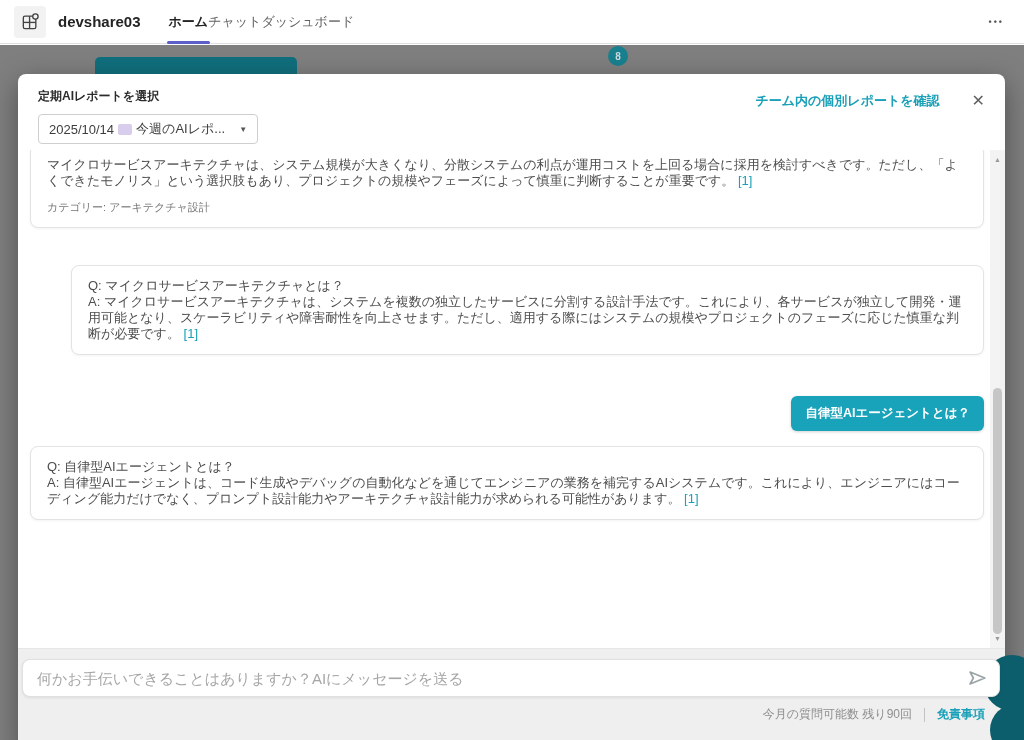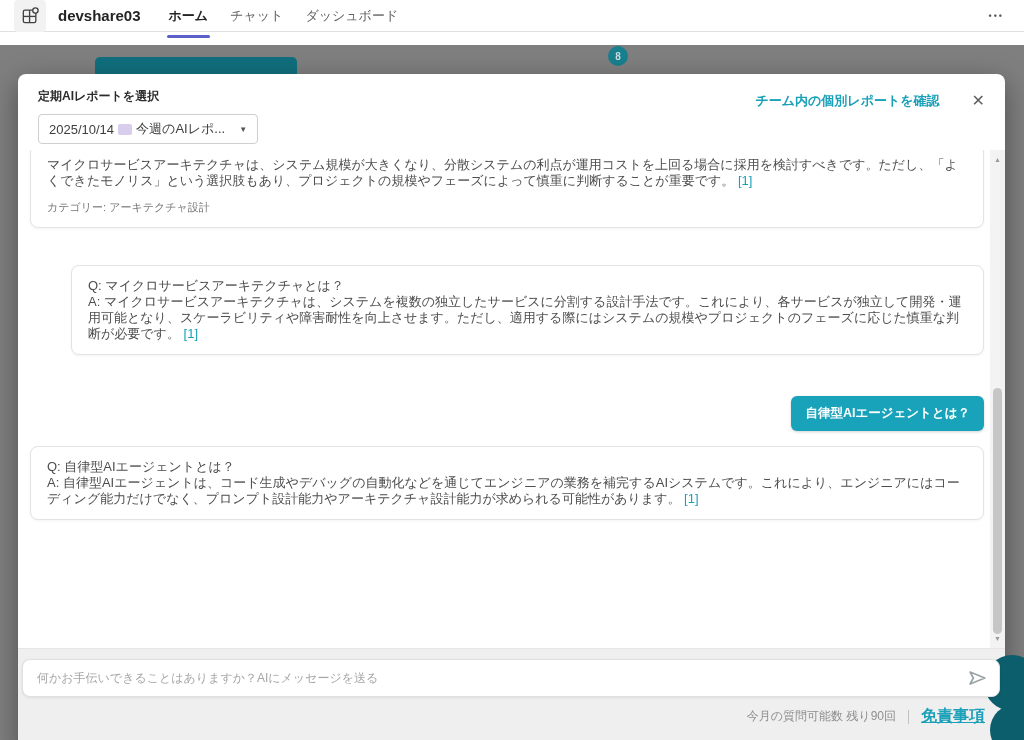--- a/index.html
+++ b/index.html
@@ -1,26 +1,26 @@
 <!DOCTYPE html>
 <html><head>
 <meta charset="utf-8">
 <style>
   * { margin:0; padding:0; box-sizing:border-box; }
   html,body { width:1024px; height:740px; overflow:hidden; background:#fff;
     font-family:"Liberation Sans","DejaVu Sans",sans-serif; }
   body { position:relative; }
 
   
-  .topbar { position:absolute; top:0; left:0; width:1024px; height:32px; background:#fff;
+  .topbar { position:absolute; top:0; left:0; width:1024px; height:44px; background:#fff;
     border-bottom:1px solid #e0e0e0; display:flex; align-items:center; padding:0 14px; z-index:5; }
   .app-icon-box { width:32px; height:32px; background:#f2f2f2; border-radius:4px;
     display:flex; align-items:center; justify-content:center; margin-right:12px; }
   .app-title { font-size:15px; font-weight:700; color:#242424; margin-right:28px; }
-  .tabs { display:flex; gap:22px; height:44px; align-items:center; }
+  .tabs { display:flex; height:44px; align-items:center; }
   .tab { font-size:13px; color:#616161; cursor:pointer; position:relative; height:44px;
     display:flex; align-items:center; }
   .tab.active { color:#242424; font-weight:700; }
   .tab.active::after { content:""; position:absolute; left:-2px; right:-2px; bottom:0;
     height:3px; border-radius:2px; background:#5B5FC7; }
   .more-dots { margin-left:auto; color:#5a5a5a; font-size:9px; letter-spacing:2px;
     font-weight:700; cursor:pointer; padding:6px; }
 
   
   .overlay { position:absolute; top:45px; left:0; width:1024px; height:695px;
@@ -76,29 +76,29 @@
 
   
   .modal-footer { flex:1; background:#efefef; position:relative; padding-top:10px;
     border-top:1px solid #e6e6e6; }
   .fab { position:absolute; border-radius:50%; background:#0D5E6D; z-index:2; }
   .fab.one { left:966px; top:6px; width:56px; height:56px; }
   .fab.two { left:972px; top:55px; width:52px; height:52px; }
   .input-row { position:relative; z-index:3; margin:0 5px 0 4px; }
   .msg-input { width:100%; height:38px; border:1px solid #e0e0e0; border-radius:8px;
     background:#fff; box-shadow:0 1px 3px rgba(0,0,0,0.08); padding:0 44px 0 14px;
-    font-size:12px; color:#4c1d95; font-family:inherit; outline:none; }
+    font-size:15px; color:#4c1d95; font-family:inherit; outline:none; }
   .msg-input::placeholder { color:#a6a6a6; }
   .send-btn { position:absolute; right:12px; top:8px; width:22px; height:22px;
     background:none; border:none; cursor:pointer; padding:0; }
   .quota-row { position:relative; z-index:3; margin-top:9px; display:flex;
     justify-content:flex-end; align-items:center; padding-right:20px; }
   .quota-text { font-size:12px; color:#8e8e8e; }
   .quota-divider { width:1px; height:14px; background:#c2c2c2; margin:0 12px; }
-  .disclaimer-link { font-size:16px; font-weight:700; color:#1AA0B8; cursor:pointer;text-decoration:underline; }
+  .disclaimer-link { font-size:12px; font-weight:700; color:#1AA0B8; cursor:pointer; }
 </style>
 </head>
 <body>
 
 <div class="topbar">
   <div class="app-icon-box">
     <svg width="20" height="20" viewBox="0 0 24 24">
       <rect x="4" y="5" width="15" height="15" rx="2" fill="none" stroke="#424242" stroke-width="1.6"></rect>
       <line x1="11.5" y1="5" x2="11.5" y2="20" stroke="#424242" stroke-width="1.6"></line>
       <line x1="4" y1="12.5" x2="19" y2="12.5" stroke="#424242" stroke-width="1.6"></line>

